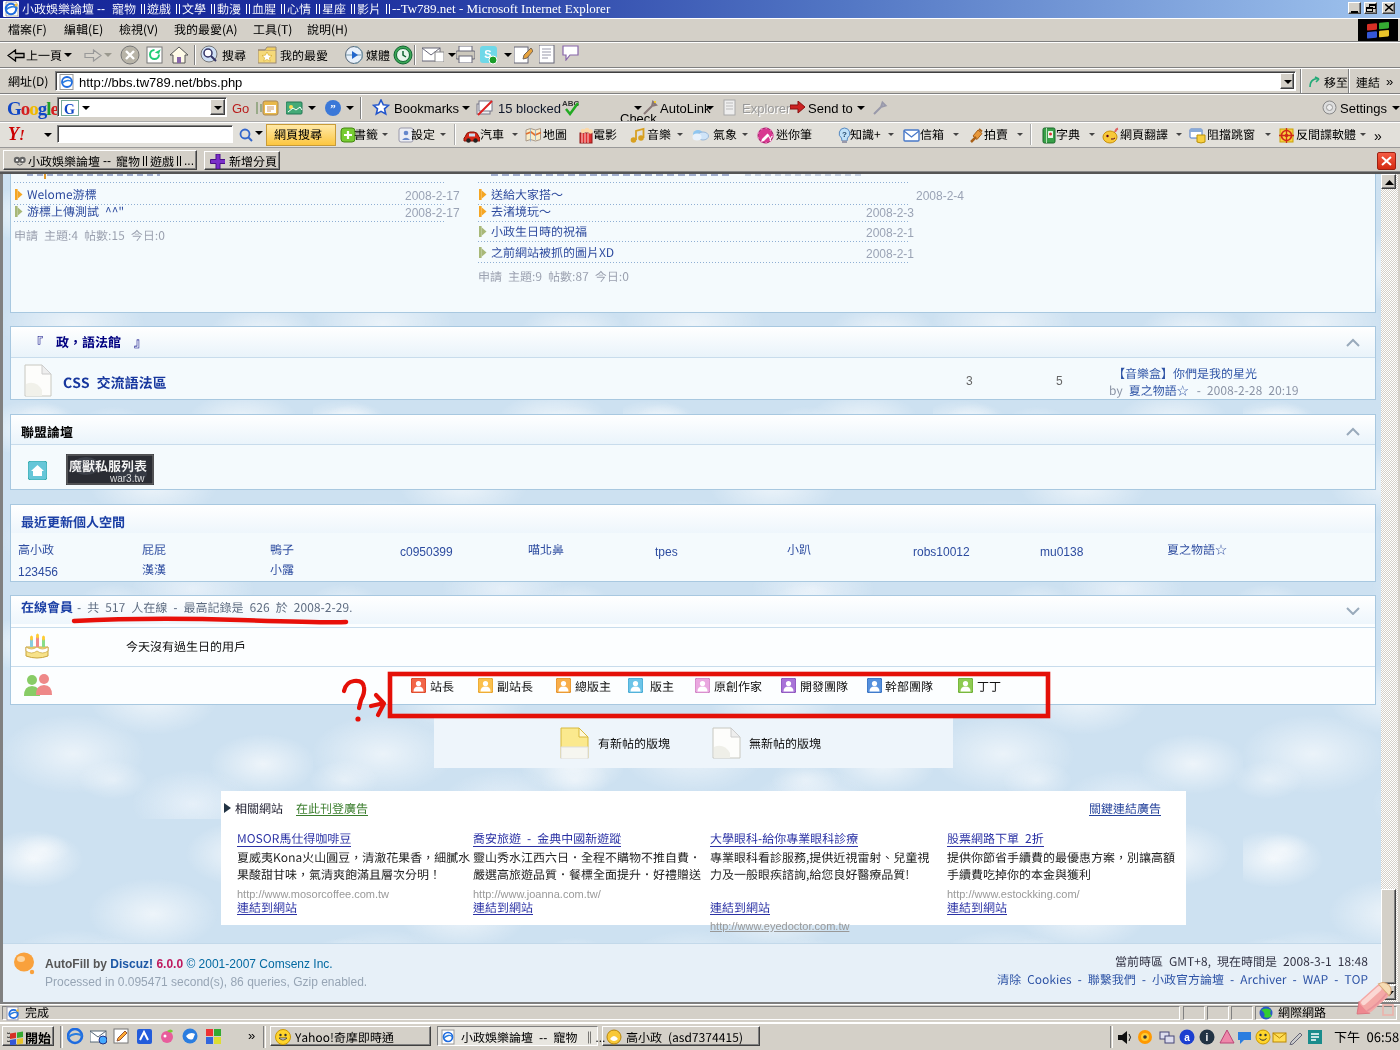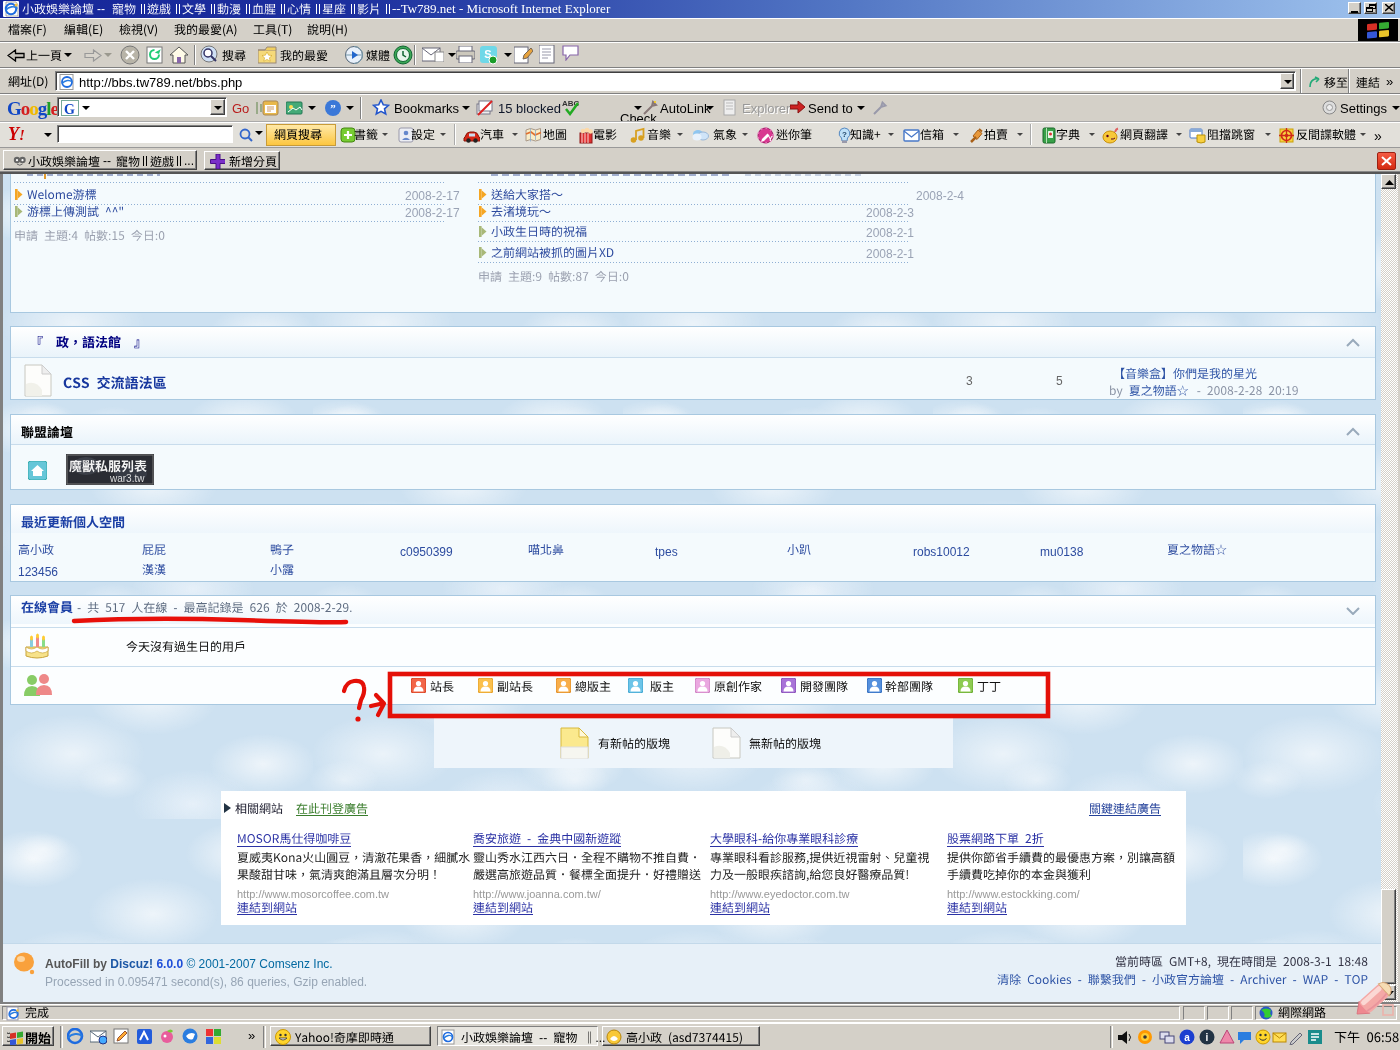--- a/index.html
+++ b/index.html
@@ -504,32 +504,32 @@
     </svg>
 <div style="position:absolute;left:296px;top:815px;width:72px;height:1px;background:#3a7d2c"></div>
 <div style="position:absolute;left:1089px;top:815px;width:72px;height:1px;background:#23419a"></div>
 <div style="position:absolute;left:237px;top:846px;width:114px;height:1px;background:#2b32a5"></div>
 <div style="position:absolute;left:237px;top:888px;font:11px 'Liberation Sans',sans-serif;color:#999;white-space:nowrap;">http://www.mosorcoffee.com.tw</div>
 <div style="position:absolute;left:237px;top:914px;width:60px;height:1px;background:#2b32a5"></div>
 <div style="position:absolute;left:473px;top:846px;width:148px;height:1px;background:#2b32a5"></div>
 <div style="position:absolute;left:473px;top:888px;font:11px 'Liberation Sans',sans-serif;color:#999;white-space:nowrap;">http://www.joanna.com.tw/</div>
 <div style="position:absolute;left:473px;top:914px;width:60px;height:1px;background:#2b32a5"></div>
 <div style="position:absolute;left:710px;top:846px;width:148px;height:1px;background:#2b32a5"></div>
-<div style="position:absolute;left:710px;top:888px;font:11px 'Liberation Sans',sans-serif;color:#999;white-space:nowrap;">http://www.eyedoctor.com.tw</div>
+<div style="position:absolute;left:710px;top:920px;font:11px 'Liberation Sans',sans-serif;color:#999;white-space:nowrap;text-decoration:underline;">http://www.eyedoctor.com.tw</div>
 <div style="position:absolute;left:710px;top:914px;width:60px;height:1px;background:#2b32a5"></div>
 <div style="position:absolute;left:947px;top:846px;width:97px;height:1px;background:#2b32a5"></div>
 <div style="position:absolute;left:947px;top:888px;font:11px 'Liberation Sans',sans-serif;color:#999;white-space:nowrap;">http://www.estockking.com/</div>
 <div style="position:absolute;left:947px;top:914px;width:60px;height:1px;background:#2b32a5"></div>
 <div style="position:absolute;left:3px;top:943px;width:1378px;height:59px;background:#e7f0f8;border-top:1px solid #c3d9ea"></div>
 <svg style="position:absolute;left:12px;top:951px;" width="26" height="26">
       <ellipse cx="12" cy="11" rx="10" ry="9.5" fill="#f9a13c"></ellipse>
       <ellipse cx="9" cy="8" rx="4" ry="3" fill="#fdd9a8" opacity="0.9"></ellipse>
       <circle cx="20" cy="21" r="2.2" fill="#f9a13c"></circle>
     </svg>
-<div style="position:absolute;left:45px;top:957px;font:12px 'Liberation Sans',sans-serif;color:#000;white-space:nowrap;"><span style="color:#555;font-weight:bold">AutoFill by</span> <span style="color:#1c57a5;font-weight:bold">Discuz!</span> <span style="color:#1d4ed8;font-weight:bold">6.0.0</span> <span style="color:#0369a1">© 2001-2007 Comsenz Inc.</span></div>
+<div style="position:absolute;left:45px;top:957px;font:12px 'Liberation Sans',sans-serif;color:#000;white-space:nowrap;"><span style="color:#555;font-weight:bold">AutoFill by</span> <span style="color:#1c57a5;font-weight:bold">Discuz!</span> <span style="color:#be185d;font-weight:bold">6.0.0</span> <span style="color:#0369a1">© 2001-2007 Comsenz Inc.</span></div>
 <div style="position:absolute;left:45px;top:975px;font:12px 'Liberation Sans',sans-serif;color:#97a5b5;white-space:nowrap;">Processed in 0.095471 second(s), 86 queries, Gzip enabled.</div>
 <div style="position:absolute;left:1381px;top:174px;width:17px;height:828px;background:repeating-conic-gradient(#fff 0% 25%, #d4d0c8 0% 50%) 0 0/2px 2px"></div>
 <div style="position:absolute;left:1381px;top:174px;width:15px;height:15px;background:#d4d0c8;border-top:1px solid #ffffff;border-left:1px solid #ffffff;border-right:1px solid #404040;border-bottom:1px solid #404040;box-shadow:inset -1px -1px 0 #808080"></div>
 <svg style="position:absolute;left:1385px;top:180px;" width="9" height="5">
       <path d="M4.5 0 L9 5 L0 5z" fill="#000"></path>
     </svg>
 <div style="position:absolute;left:1381px;top:889px;width:15px;height:95px;background:#d4d0c8;border-top:1px solid #ffffff;border-left:1px solid #ffffff;border-right:1px solid #404040;border-bottom:1px solid #404040;box-shadow:inset -1px -1px 0 #808080"></div>
 <div style="position:absolute;left:1381px;top:985px;width:15px;height:15px;background:#d4d0c8;border-top:1px solid #ffffff;border-left:1px solid #ffffff;border-right:1px solid #404040;border-bottom:1px solid #404040;box-shadow:inset -1px -1px 0 #808080"></div>
 <svg style="position:absolute;left:1385px;top:991px;" width="9" height="5">
       <path d="M0 0 L9 0 L4.5 5z" fill="#000"></path>

